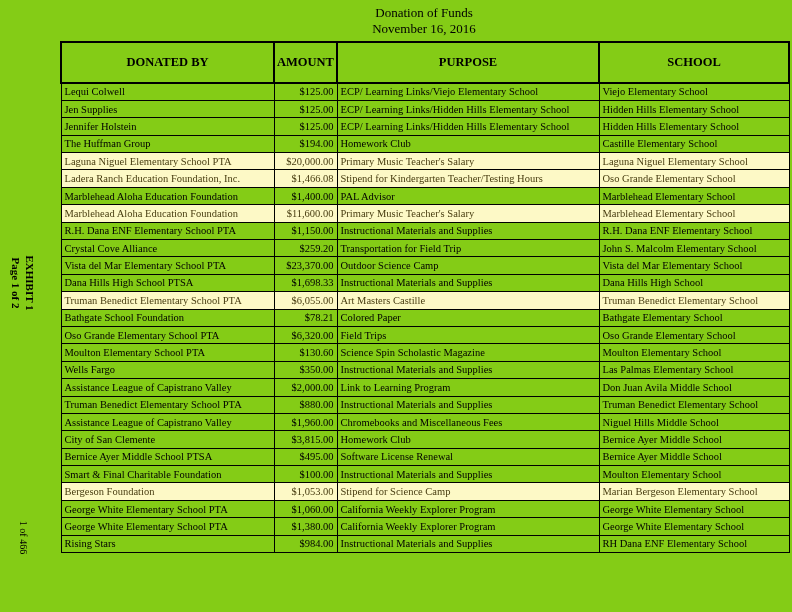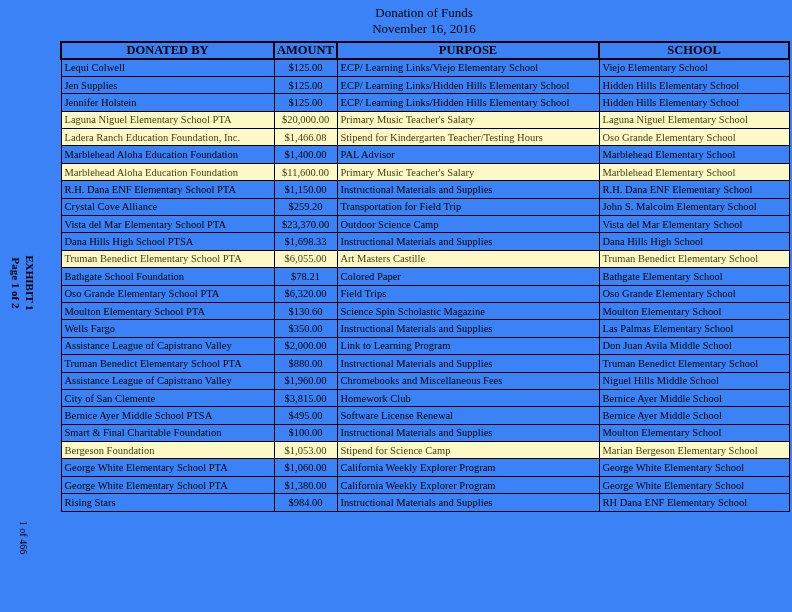--- a/index.html
+++ b/index.html
@@ -1,21 +1,21 @@
 <!DOCTYPE html>
 <html style="--hl-bg: #FDF9C6; --hl-text: #473C10; --border: #000000;"><head>
 <meta charset="utf-8">
 <style>
   * { box-sizing: border-box; }
   html, body { margin: 0; padding: 0; background: #ffffff; }
   .page {
     position: relative;
     width: 792px;
     height: 612px;
-    background: #3b82f6;
+    background: #84cc16;
     font-family: "Liberation Serif", serif;
     color: #000000;
     overflow: hidden;
   }
   .title-block {
     position: absolute;
     left: 60px;
     top: 5px;
     width: 728px;
     text-align: center;
@@ -28,35 +28,35 @@
     top: 41px;
     width: 728px;
     border-collapse: collapse;
     table-layout: fixed;
   }
   table.donations th {
     border: 2px solid var(--border, #000);
     font-size: 12.5px;
     font-weight: bold;
     height: 17px;
-    padding: 0 2px;
+    padding: 12px 2px;
     text-align: center;
     white-space: nowrap;
     overflow: hidden;
   }
   table.donations td {
     border: 1.5px solid var(--border, #000);
     font-size: 10.5px;
     height: 17.4px;
     padding: 0 3px;
     vertical-align: middle;
     white-space: nowrap;
     overflow: hidden;
   }
-  table.donations td.amount { text-align: center; }
+  table.donations td.amount { text-align: right; }
   table.donations tr.hl td {
     background: var(--hl-bg, #fdf9c6);
     color: var(--hl-text, #473c10);
   }
   .exhibit-stamp {
     position: absolute;
     left: -20px;
     top: 268px;
     width: 84px;
     height: 30px;
@@ -117,20 +117,26 @@
           <td class="amount">$125.00</td>
           <td>ECP/ Learning Links/Hidden Hills Elementary School</td>
           <td>Hidden Hills Elementary School</td>
         </tr>
         <tr>
           <td>Jennifer Holstein</td>
           <td class="amount">$125.00</td>
           <td>ECP/ Learning Links/Hidden Hills Elementary School</td>
           <td>Hidden Hills Elementary School</td>
         </tr>
+        <tr>
+          <td>The Huffman Group</td>
+          <td class="amount">$194.00</td>
+          <td>Homework Club</td>
+          <td>Castille Elementary School</td>
+        </tr>
         <tr class="hl">
           <td>Laguna Niguel Elementary School PTA</td>
           <td class="amount">$20,000.00</td>
           <td>Primary Music Teacher's Salary</td>
           <td>Laguna Niguel Elementary School</td>
         </tr>
         <tr class="hl">
           <td>Ladera Ranch Education Foundation, Inc.</td>
           <td class="amount">$1,466.08</td>
           <td>Stipend for Kindergarten Teacher/Testing Hours</td>

